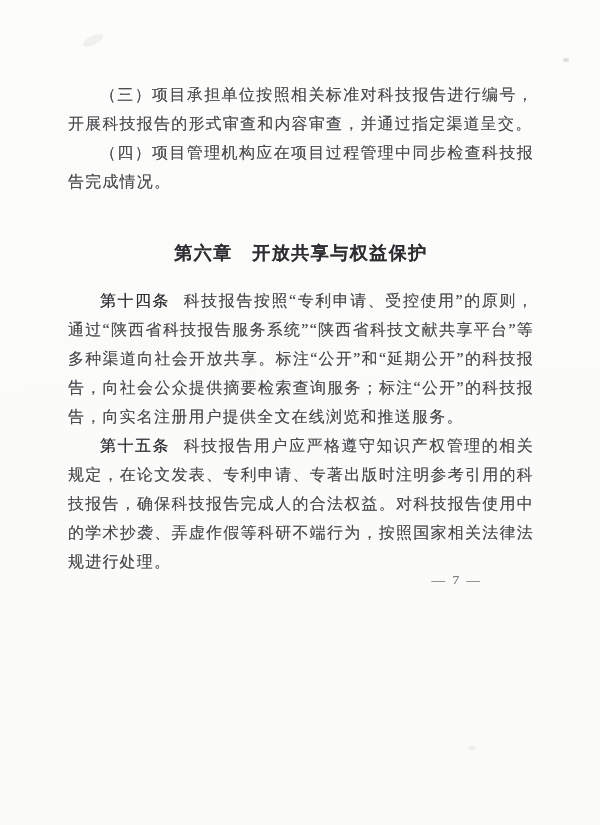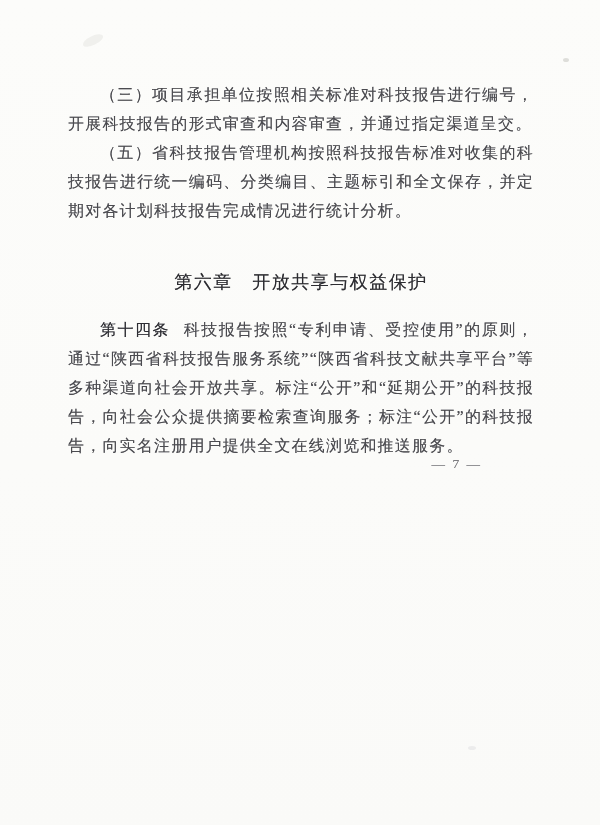--- a/index.html
+++ b/index.html
@@ -42,21 +42,21 @@
     text-shadow: 0 0 0.4px rgba(75,75,80,0.55);
   }
   .para {
     margin: 0;
     text-indent: 2em;
   }
   .chapter {
     margin: 44px 0 19px 0;
     font-size: 18px;
     line-height: 27px;
-    font-weight: normal;
+    font-weight: bold;
     color: #2c2c31;
     letter-spacing: 1.5px;
     text-align: center;
     text-indent: 0;
     text-shadow: 0 0 0.5px rgba(44,44,49,0.6);
   }
   .article-label {
     font-weight: normal;
     color: #2d2d33;
     margin-right: 0.85em;
@@ -78,24 +78,25 @@
 
 <div class="page">
 
   <span class="speck s1"></span>
   <span class="speck s2"></span>
   <span class="speck s3"></span>
 
   <div class="body-text">
 
     <p class="para">（三）项目承担单位按照相关标准对科技报告进行编号，开展科技报告的形式审查和内容审查，并通过指定渠道呈交。</p>
-    <p class="para">（五）省科技报告管理机构按照科技报告标准对收集的科技报告进行统一编码、分类编目、主题标引和全文保存，并定期对各计划科技报告完成情况进行统计分析。</p>
+    <p class="para">（四）项目管理机构应在项目过程管理中同步检查科技报告完成情况。</p>
 
     <h2 class="chapter">第六章　开放共享与权益保护</h2>
 
     <p class="para"><span class="article-label">第十四条</span><span>科技报告按照“专利申请、受控使用”的原则，通过“陕西省科技报告服务系统”“陕西省科技文献共享平台”等多种渠道向社会开放共享。标注“公开”和“延期公开”的科技报告，向社会公众提供摘要检索查询服务；标注“公开”的科技报告，向实名注册用户提供全文在线浏览和推送服务。</span></p>
 
+    <p class="para"><span class="article-label">第十五条</span><span>科技报告用户应严格遵守知识产权管理的相关规定，在论文发表、专利申请、专著出版时注明参考引用的科技报告，确保科技报告完成人的合法权益。对科技报告使用中的学术抄袭、弄虚作假等科研不端行为，按照国家相关法律法规进行处理。</span></p>
 
 
     <div class="page-number">— 7 —</div>
 
   </div>
 </div>
 
 </body></html>

